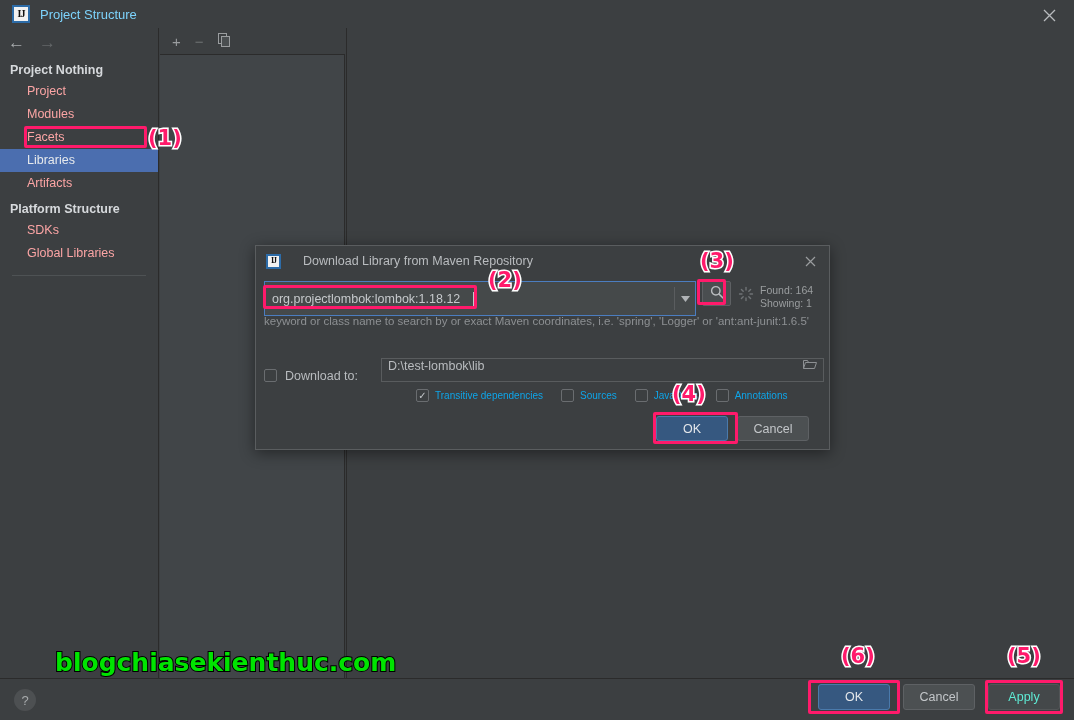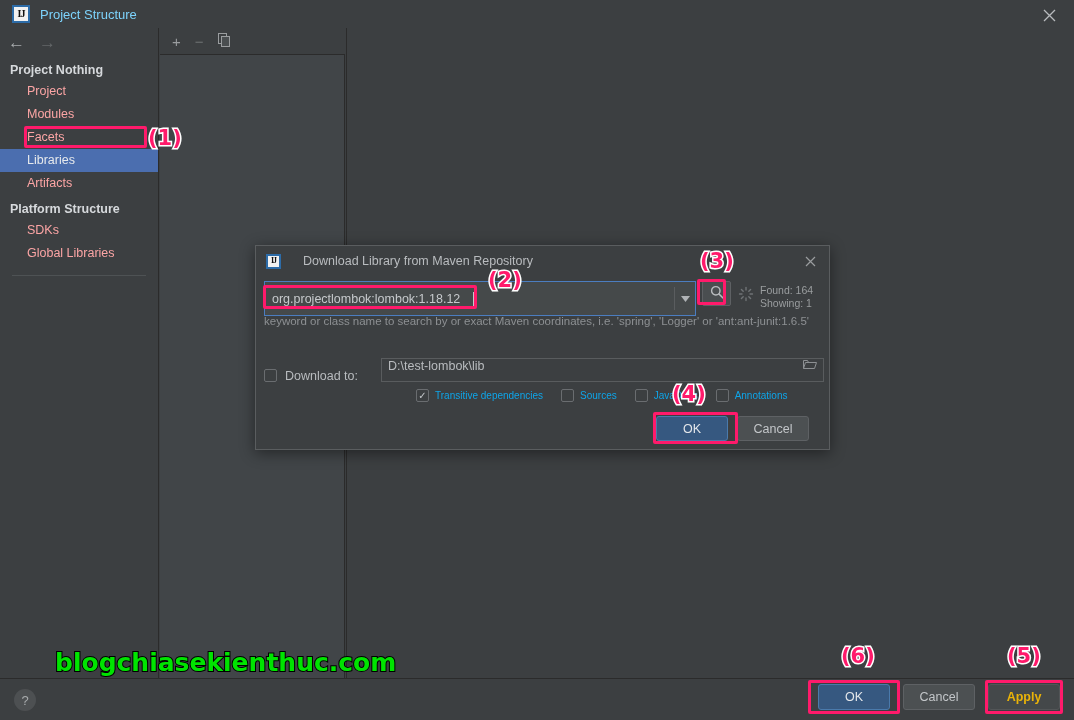--- a/index.html
+++ b/index.html
@@ -111,21 +111,21 @@
     font-size: 13px;
   }
   .btn {
     position: absolute; height: 26px;
     border: 1px solid #5e6164; border-radius: 3px;
     background: #4c5052; color: #c3c6c9;
     font-size: 12.5px;
     display: flex; align-items: center; justify-content: center;
   }
   .btn.primary { background: #365880; border-color: #4a7aac; color: #e4e7ea; }
-  .btn.disabled { color: #eab308; border-color: #525557; background: #44484a; font-weight: bold; }
+  .btn.disabled { color: #5eead4; border-color: #525557; background: #44484a; }
 
   #main-ok     { left: 818px; top: 684px; width: 72px; }
   #main-cancel { left: 903px; top: 684px; width: 72px; }
   #main-apply  { left: 988px; top: 684px; width: 72px; }
 
   
   .dialog {
     position: absolute; left: 255px; top: 245px; width: 575px; height: 205px;
     background: #3c3f41;
     border: 1px solid #5a5d5f;

